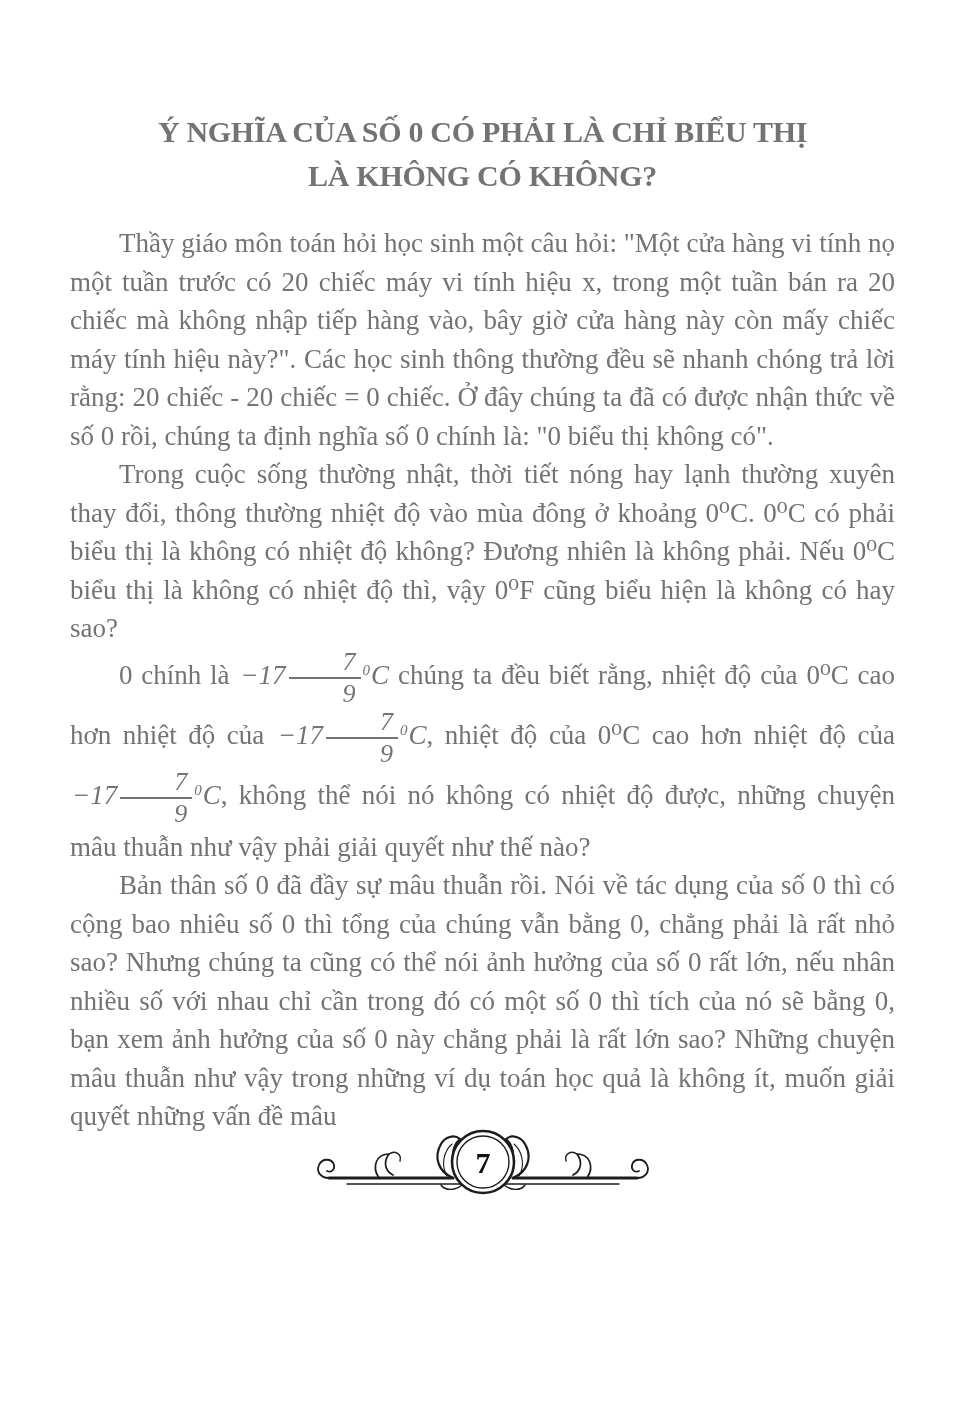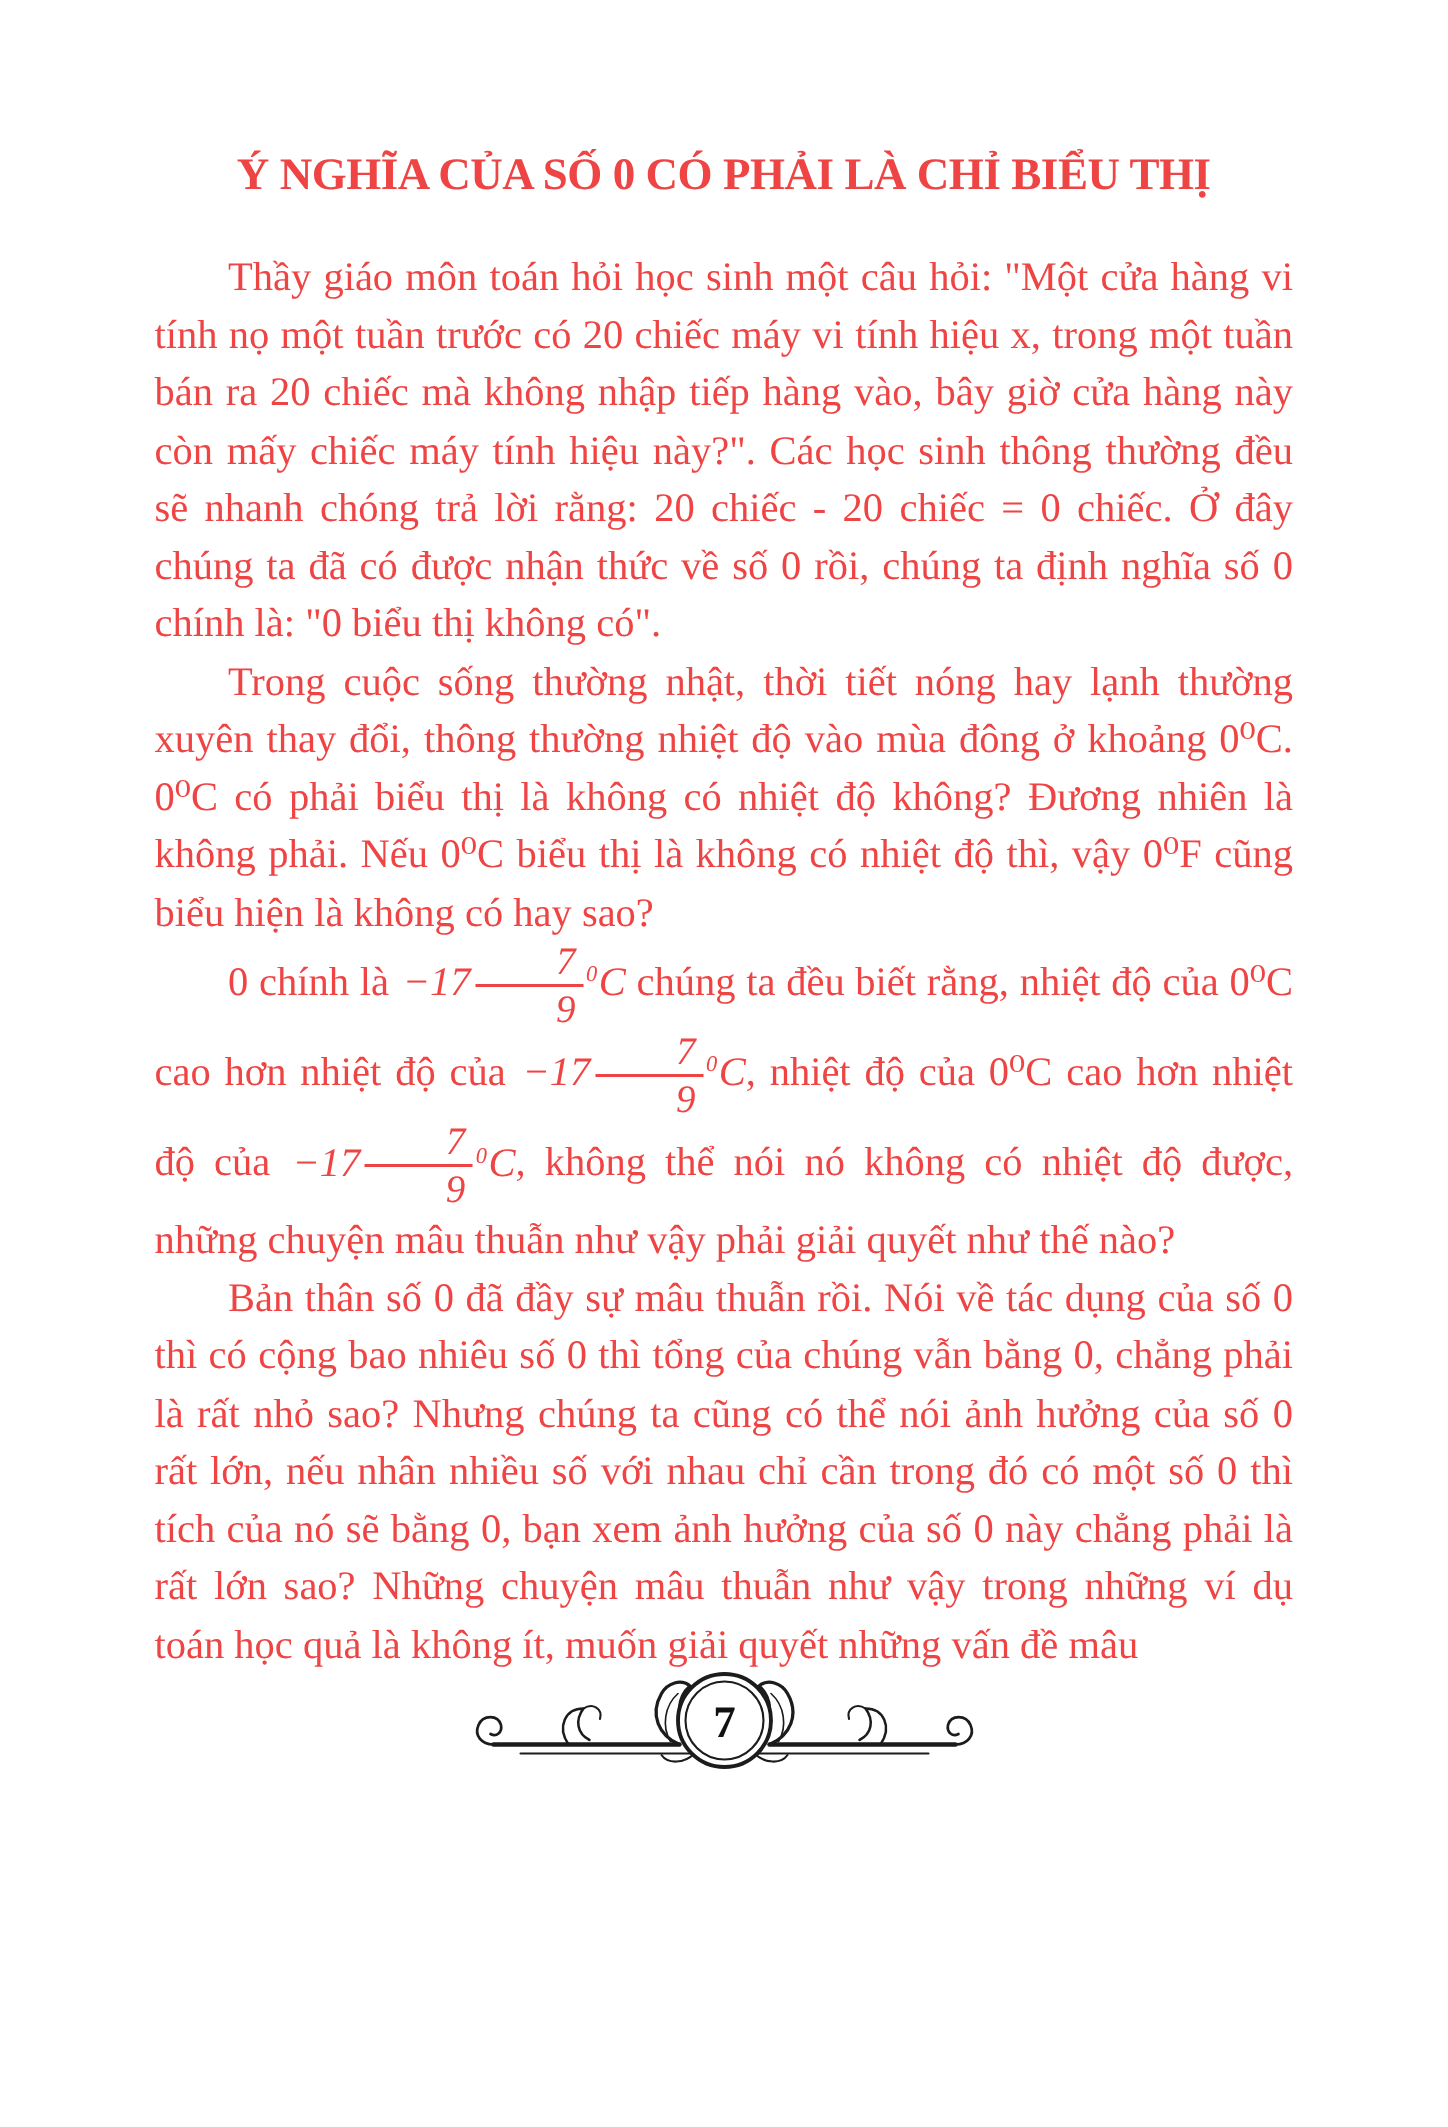--- a/index.html
+++ b/index.html
@@ -1,26 +1,26 @@
 <!DOCTYPE html>
 <html lang="vi"><head>
 <meta charset="utf-8">
 <style>
   html,body{margin:0;padding:0;background:#ffffff;}
   .page{
-    width:965px;height:1269px;margin:0 auto;position:relative;
-    background:#ffffff;color:#ef4444;overflow:hidden;
+    width:965px;height:1269px;margin:15px auto;position:relative;
+    background:#ffffff;color:#737373;overflow:hidden;
     font-family:"Liberation Serif","DejaVu Serif",serif;
   }
   .title{
     margin:95px 105px 26px;text-align:center;
     font-size:30px;line-height:44px;font-weight:700;letter-spacing:-0.3px;
   }
   .title .tline{display:block;}
-  .article-body{padding:0 103px;font-size:27px;line-height:38.5px;}
+  .article-body{padding:0 70px;font-size:27px;line-height:38.5px;}
   .para{margin:0;text-align:justify;}
   .para.indent{text-indent:49px;}
   
   .mfrac{white-space:nowrap;font-style:italic;}
   .mprefix{padding:0 1px 0 2px;}
   .vfrac{
     display:inline-flex;flex-direction:column;align-items:center;
     vertical-align:middle;margin:0 2px;line-height:1.08;font-size:26px;
   }
   .fnum{border-bottom:2px solid currentColor;padding:0 5px 1px;}
@@ -34,20 +34,21 @@
   }
   .ornament{display:block;}
 </style>
 </head>
 <body>
 
 <div class="page">
 
   <h1 class="title">
     <span class="tline">Ý NGHĨA CỦA SỐ 0 CÓ PHẢI LÀ CHỈ BIỂU THỊ</span>
+    <span class="tline">LÀ KHÔNG CÓ KHÔNG?</span>
   </h1>
 
   <div class="article-body">
       <p class="para indent">Thầy giáo môn toán hỏi học sinh một câu hỏi: "Một cửa hàng vi tính nọ một tuần trước có 20 chiếc máy vi tính hiệu x, trong một tuần bán ra 20 chiếc mà không nhập tiếp hàng vào, bây giờ cửa hàng này còn mấy chiếc máy tính hiệu này?". Các học sinh thông thường đều sẽ nhanh chóng trả lời rằng: 20 chiếc - 20 chiếc = 0 chiếc. Ở đây chúng ta đã có được nhận thức về số 0 rồi, chúng ta định nghĩa số 0 chính là: "0 biểu thị không có".</p>
       <p class="para indent">Trong cuộc sống thường nhật, thời tiết nóng hay lạnh thường xuyên thay đổi, thông thường nhiệt độ vào mùa đông ở khoảng 0⁰C. 0⁰C có phải biểu thị là không có nhiệt độ không? Đương nhiên là không phải. Nếu 0⁰C biểu thị là không có nhiệt độ thì, vậy 0⁰F cũng biểu hiện là không có hay sao?</p>
       <p class="para indent">0 chính là <span class="mfrac"><span class="mprefix">−17</span><span class="vfrac">
             <span class="fnum">7</span>
             <span class="fden">9</span>
           </span><sup class="msup">0</sup><span class="munit">C</span></span> chúng ta đều biết rằng, nhiệt độ của 0⁰C cao hơn nhiệt độ của <span class="mfrac"><span class="mprefix">−17</span><span class="vfrac">
             <span class="fnum">7</span>

